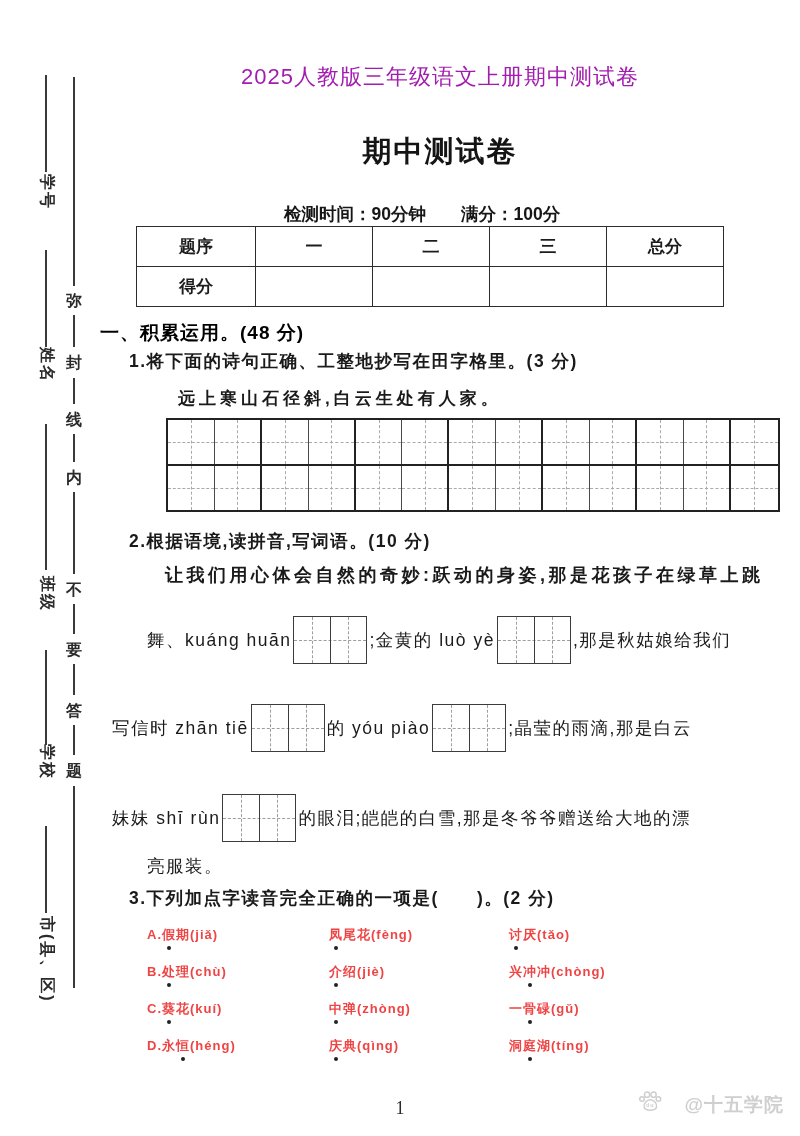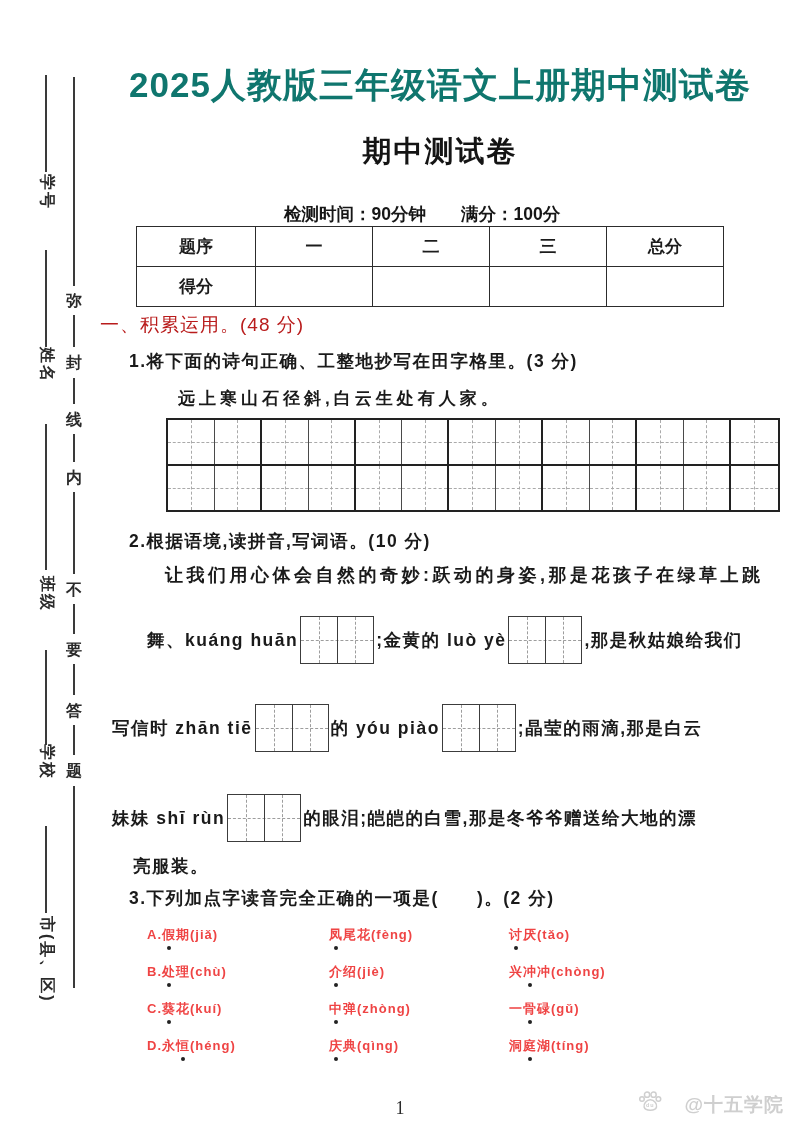--- a/index.html
+++ b/index.html
@@ -20,21 +20,21 @@
   .fline { position:absolute; left:45px; width:1.5px; background:#3a3a3a; }
   .sline { position:absolute; left:73px; width:1.5px; background:#3a3a3a; }
   .schar {
     position:absolute; left:63px; width:22px; text-align:center;
     font-size:16px; font-weight:600; color:#2a2a2a;
   }
 
   
   .title {
     position:absolute; top:62px; left:100px; right:20px; text-align:center;
-    font-size:35px; font-weight:bold; letter-spacing:1px; color:#0f766e;
+    font-size:22px; font-weight:normal; letter-spacing:1px; color:#a21caf;
   }
   .subtitle {
     position:absolute; top:132px; left:100px; right:20px; text-align:center;
     font-size:29px; font-weight:bold; letter-spacing:2px; color:#141414;
   }
   .info {
     position:absolute; top:202px; left:284px;
     font-size:17.5px; font-weight:bold; color:#161616;
   }
 
@@ -43,21 +43,21 @@
     position:absolute; left:136px; top:226px; width:588px;
     border-collapse:collapse; table-layout:fixed;
   }
   .score-table td {
     border:1.8px solid #2c2c2c; height:40px; text-align:center;
     font-size:17px; font-weight:600; color:#1c1c1c;margin-top:30px;
   }
   .score-table col.c0 { width:119px; }
 
   
-  .sec-head { position:absolute; left:100px; top:312px; font-size:19px; font-weight:normal; letter-spacing:1px; color:#b91c1c; }
+  .sec-head { position:absolute; left:100px; top:320px; font-size:19px; font-weight:bold; letter-spacing:1px; color:#000000; }
   .q-text   { position:absolute; font-size:17.5px; font-weight:600; letter-spacing:1.5px; color:#1a1a1a; }
 
   
   .tian-grid { position:absolute; left:166px; top:418px; border:2.5px solid #222; width:614px; }
   .tian-row  { display:flex; }
   .tian-row + .tian-row { border-top:2.5px solid #222; }
   .tian-cell {
     position:relative; width:46.9px; height:44px; border-right:1px solid #4a4a4a; background:#fff;
   }
   .tian-cell.thick { border-right:2px solid #222; }
@@ -67,21 +67,21 @@
     border-left:1px dashed #aaa;
   }
   .tian-cell::after {
     content:""; position:absolute; left:0; right:0; top:50%;
     border-top:1px dashed #aaa;
   }
 
   
   .q2-line {
     position:absolute; display:flex; align-items:center;
-    font-size:17.5px; font-weight:700; letter-spacing:1.5px; color:#1a1a1a;
+    font-size:17.5px; font-weight:400; letter-spacing:1.5px; color:#1a1a1a;
     white-space:nowrap;
   }
   .pbox {
     position:relative; display:inline-block; width:74px; height:48px;
     border:1.8px solid #3c3c3c; margin:0 2px; flex:none; background:#fff;
   }
   .pbox i { position:absolute; display:block; }
   .pbox .ph  { left:0; right:0; top:50%; border-top:1.2px dashed #9d9d9d; }
   .pbox .pv1 { top:0; bottom:0; left:25%; border-left:1.2px dashed #9d9d9d; }
   .pbox .pv2 { top:0; bottom:0; left:75%; border-left:1.2px dashed #9d9d9d; }
@@ -247,21 +247,21 @@
   <div class="q2-line" style="left:112px;top:790px;height:56px;">
       <span>妹妹 shī rùn</span>
       <span class="pbox">
         <i class="ph"></i>
         <i class="pv1"></i>
         <i class="pv2"></i>
         <i class="pm"></i>
       </span>
       <span>的眼泪;皑皑的白雪,那是冬爷爷赠送给大地的漂</span>
     </div>
-  <div class="q2-line" style="left:133px;top:850px;height:32px;">
+  <div class="q2-line" style="left:147px;top:850px;height:32px;">
       <span>亮服装。</span>
     </div>
 
   <div class="q-text" style="left:129px;top:886px;">3.下列加点字读音完全正确的一项是(　　)。(2 分)</div>
   <div class="q3-options">
       <div class="q3-row">
         <div class="q3-cell"><span>A.</span><span class="dotchar">假</span><span>期(jiǎ)</span></div>
         <div class="q3-cell"><span class="dotchar">凤</span><span>尾花(fèng)</span></div>
         <div class="q3-cell"><span class="dotchar">讨</span><span>厌(tǎo)</span></div>
       </div>

